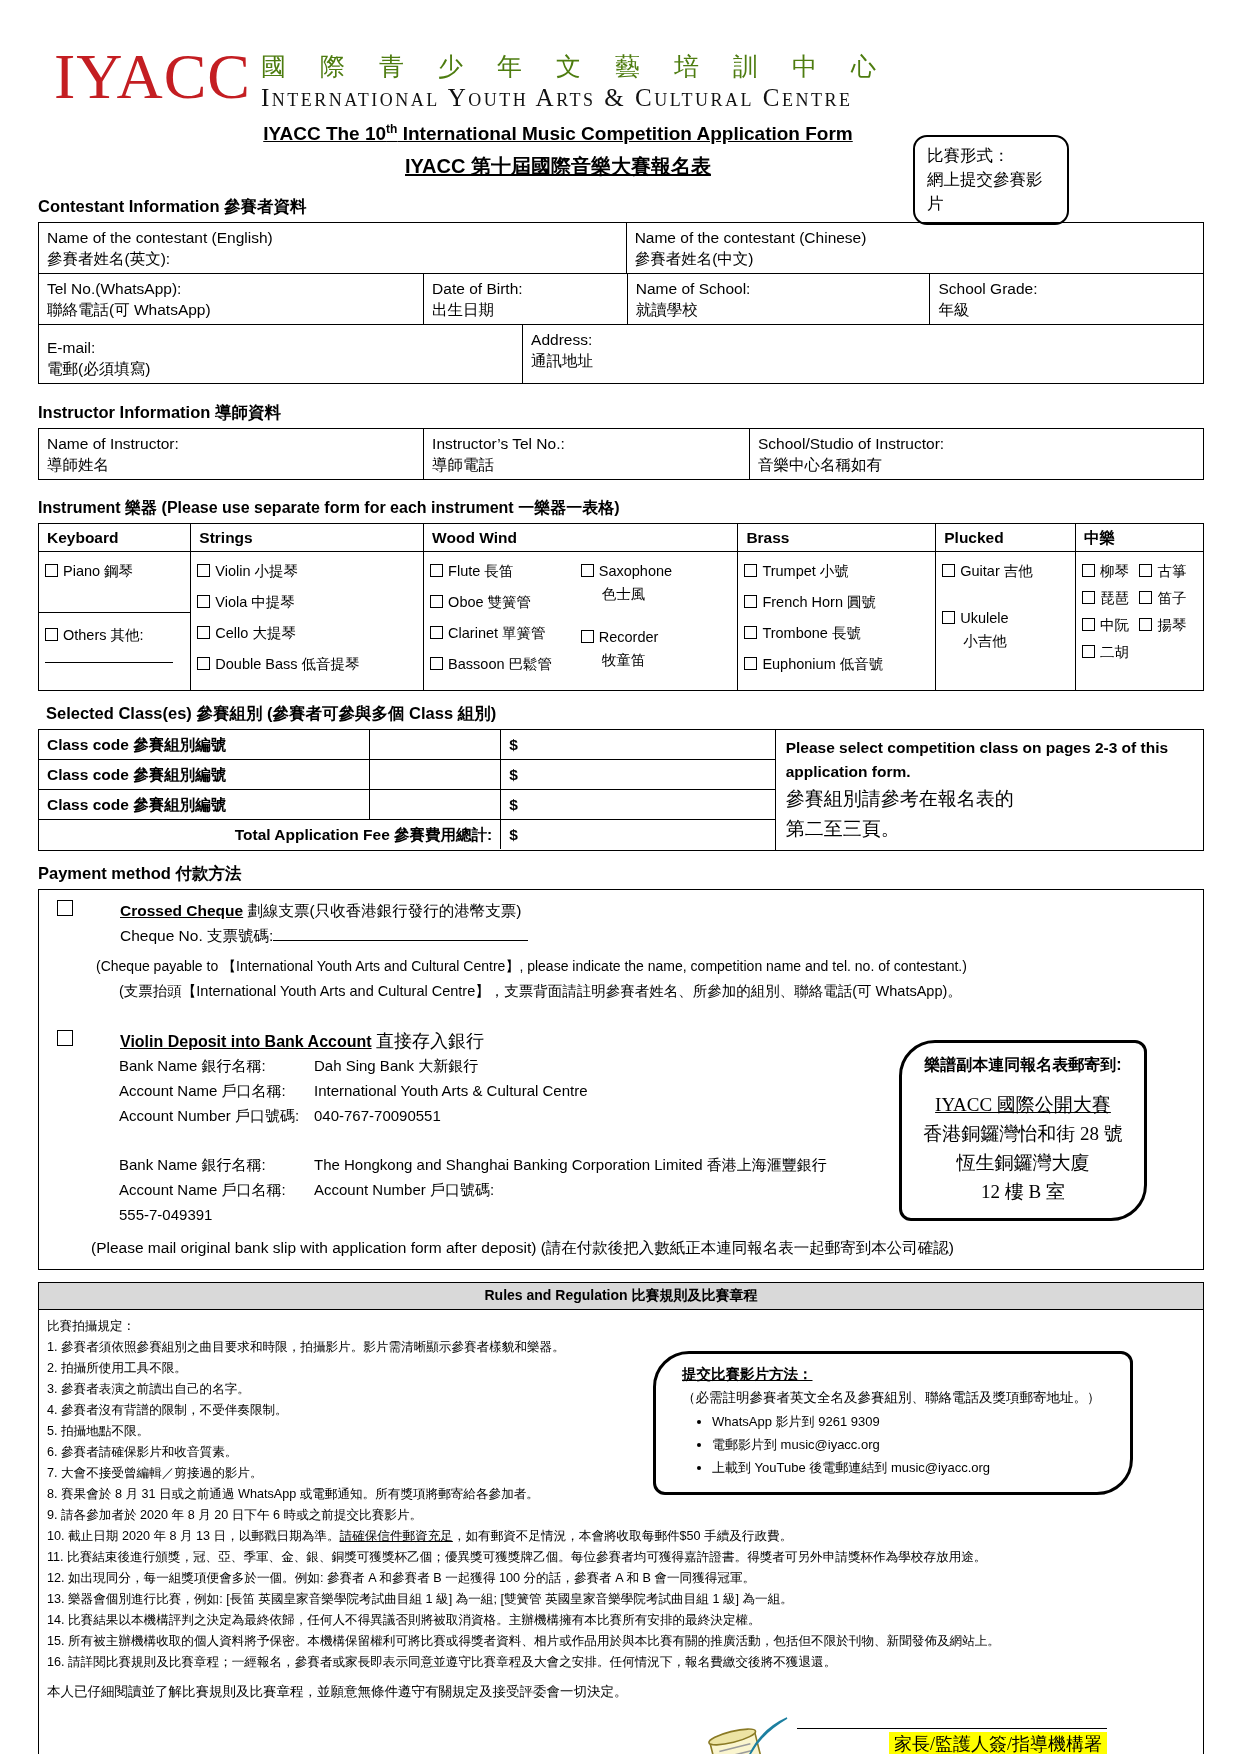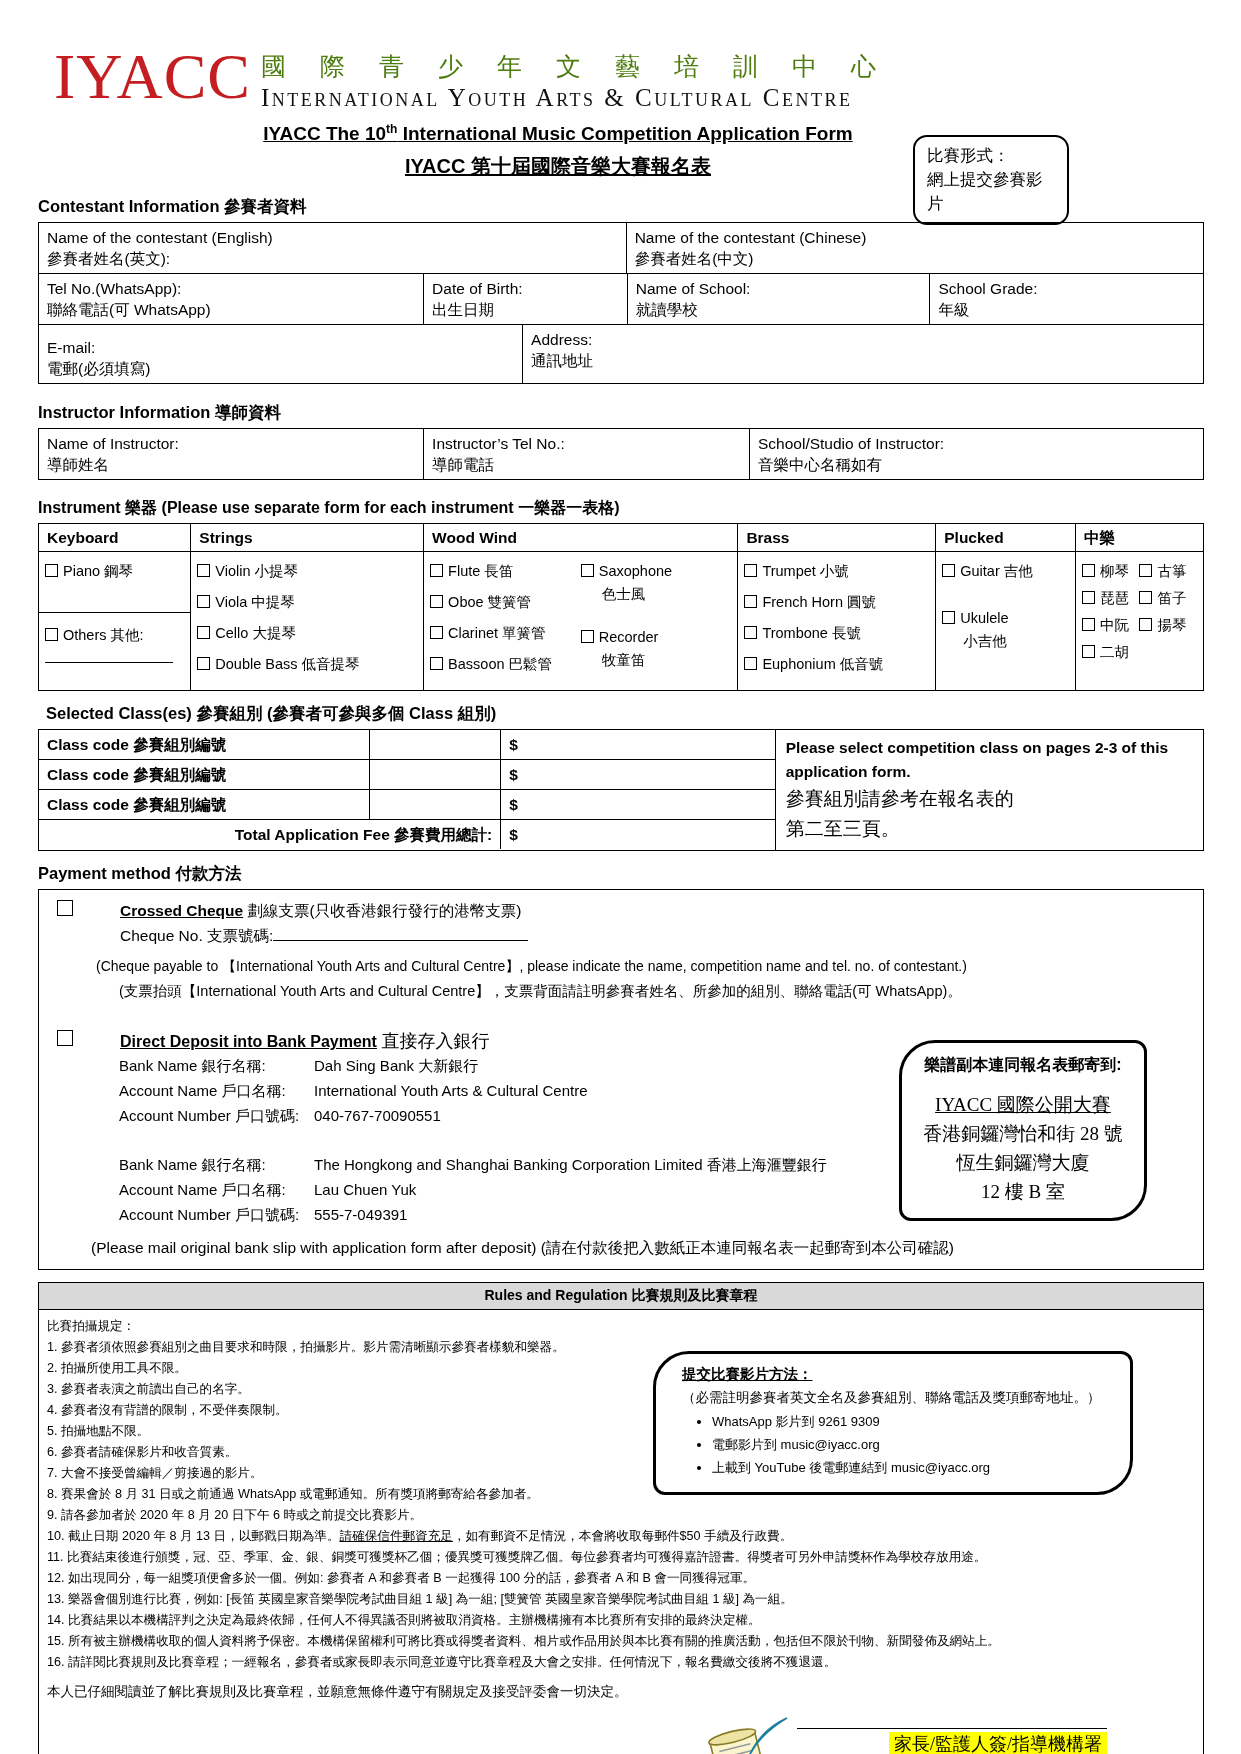--- a/index.html
+++ b/index.html
@@ -264,36 +264,35 @@
         <div class="pay-line"><span class="bu">Crossed Cheque</span><span> 劃線支票(只收香港銀行發行的港幣支票)</span></div>
         <div class="pay-line" style="margin-top:3px;"><span>Cheque No. 支票號碼:</span><span class="chq-line"></span></div>
       </div>
     </div>
     <div class="pay-line" style="font-size:14px; margin:8px 0 0 57px;">(Cheque payable to 【International Youth Arts and Cultural Centre】, please indicate the name, competition name and tel. no. of contestant.)</div>
     <div class="pay-line" style="font-size:14.5px; margin:3px 0 0 80px;">(支票抬頭【International Youth Arts and Cultural Centre】，支票背面請註明參賽者姓名、所參加的組別、聯絡電話(可 WhatsApp)。</div>
 
     <div style="display:flex; padding:0 0 0 18px; margin-top:28px;">
       <span class="cbx"></span>
       <div style="margin-left:47px;">
-        <div class="pay-line" style="font-size:16px;"><span class="bu">Direct Deposit into Bank Payment</span><span style="font-family:'Liberation Serif',serif; font-size:18px;"> 直接存入銀行</span></div>
+        <div class="pay-line" style="font-size:16px;"><span class="bu">Violin Deposit into Bank Account</span><span style="font-family:'Liberation Serif',serif; font-size:18px;"> 直接存入銀行</span></div>
       </div>
     </div>
     <div class="bankgrid">
       <div>Bank Name 銀行名稱:</div>
         <div>Dah Sing Bank 大新銀行</div>
       <div>Account Name 戶口名稱:</div>
         <div>International Youth Arts &amp; Cultural Centre</div>
       <div>Account Number 戶口號碼:</div>
         <div>040-767-70090551</div>
     </div>
     <div class="bankgrid" style="margin-top:24px;">
       <div>Bank Name 銀行名稱:</div>
         <div>The Hongkong and Shanghai Banking Corporation Limited 香港上海滙豐銀行</div>
       <div>Account Name 戶口名稱:</div>
-        <div>Lau Chuen Yuk</div>
       <div>Account Number 戶口號碼:</div>
         <div>555-7-049391</div>
     </div>
 
     <div class="mail-box">
       <div class="mail-title">樂譜副本連同報名表郵寄到:</div>
       <div class="mail-line u">IYACC 國際公開大賽</div>
       <div class="mail-line">香港銅鑼灣怡和街 28 號</div>
       <div class="mail-line">恆生銅鑼灣大廈</div>
       <div class="mail-line">12 樓 B 室</div>

